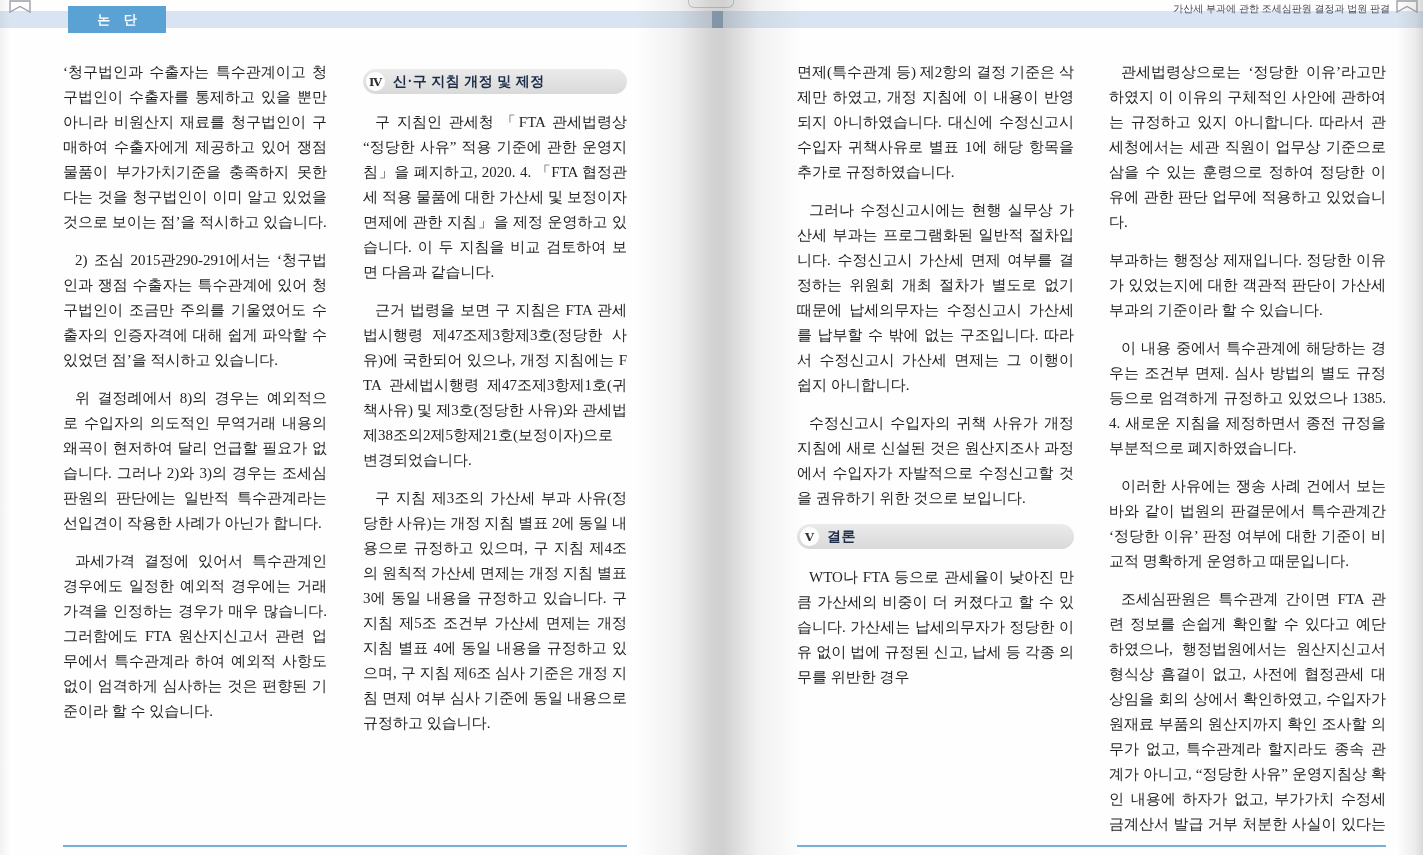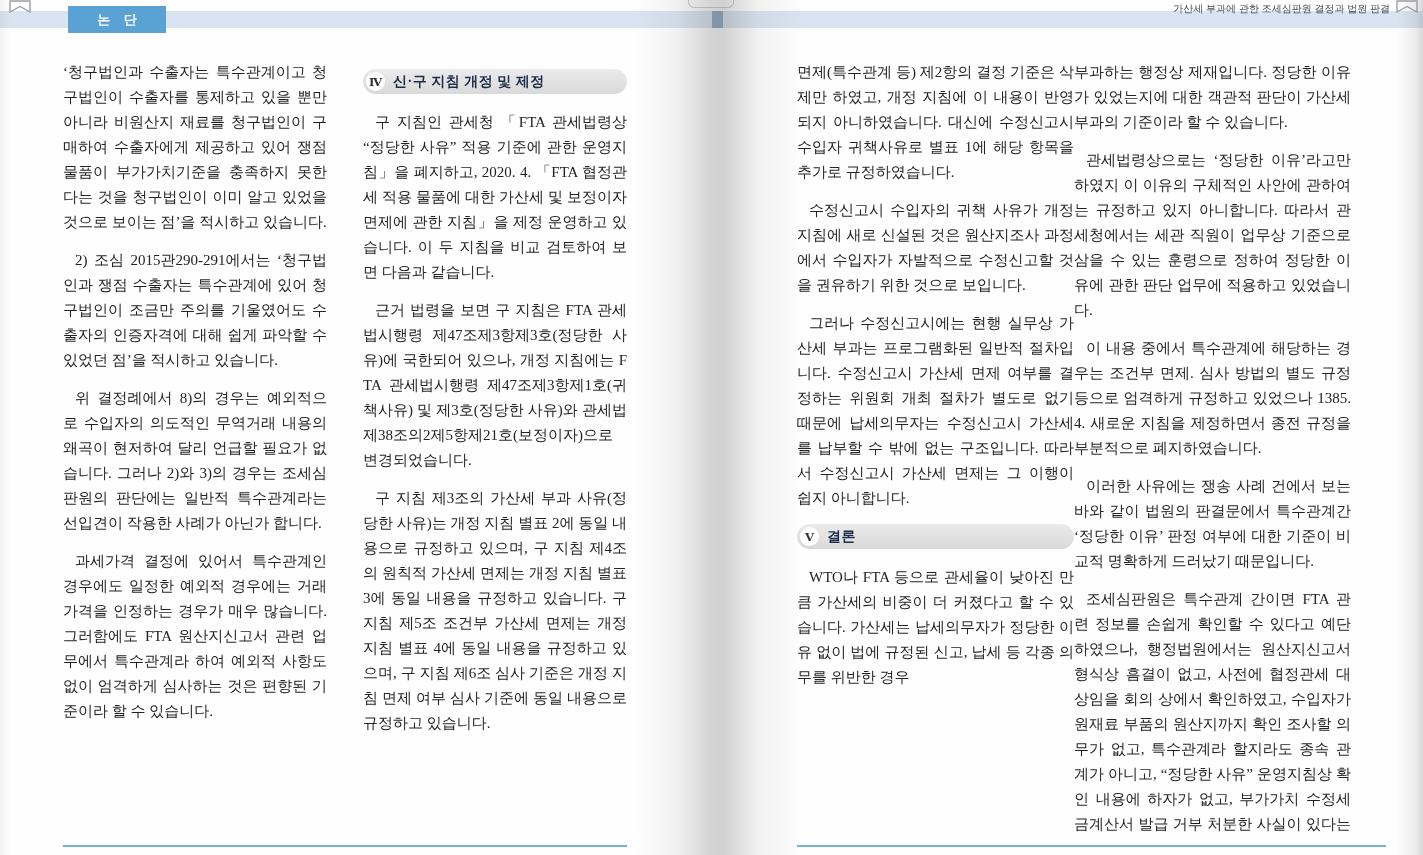--- a/index.html
+++ b/index.html
@@ -17,21 +17,21 @@
   .corner{position:absolute;top:0;}
   .corner.l{left:8px;} .corner.r{right:4px;}
   .top-tab{position:absolute;left:688px;top:0;width:46px;height:8px;background:#fff;
          border:1px solid #c9ccd1;border-top:none;border-radius:0 0 6px 6px;box-sizing:border-box;}
   
   .page{position:absolute;top:0;height:855px;}
   .page.left{left:0;width:711px;}
   .page.right{left:712px;width:711px;}
   .cols{position:absolute;top:60px;display:flex;}
   .page.left .cols{left:63px;gap:36px;}
-  .page.right .cols{left:85px;align-items:center;}
+  .page.right .cols{left:85px;gap:35px;align-items:center;}
   .page.left .col{width:264px;}
   .page.right .col{width:277px;}
   .col{height:780px;overflow:hidden;}
   .para{margin:0 0 13px 0;font-size:15px;line-height:25px;color:#232323;
         text-align:justify;word-break:break-all;text-indent:12px;}
   .para.cont{text-indent:0;}
   
   .pill{height:25px;border-radius:13px;background:linear-gradient(#ebebeb,#d9d9d9);
         display:flex;align-items:center;margin:9px 0 16px 0;padding-left:3px;box-sizing:border-box;}
   .pill-num{width:19px;height:19px;border-radius:50%;background:#ffffff;color:#333;
@@ -90,33 +90,33 @@
 
       </div>
     </div>
     <div class="footrule"></div>
   </div>
 
   <div class="page right">
     <div class="cols">
       <div class="col">
         <p class="para cont">면제(특수관계 등) 제2항의 결정 기준은 삭제만 하였고, 개정 지침에 이 내용이 반영되지 아니하였습니다. 대신에 수정신고시 수입자 귀책사유로 별표 1에 해당 항목을 추가로 규정하였습니다.</p>
+        <p class="para">그러나 수정신고시에는 현행 실무상 가산세 부과는 프로그램화된 일반적 절차입니다. 수정신고시 가산세 면제 여부를 결정하는 위원회 개최 절차가 별도로 없기 때문에 납세의무자는 수정신고시 가산세를 납부할 수 밖에 없는 구조입니다. 따라서 수정신고시 가산세 면제는 그 이행이 쉽지 아니합니다.</p>
         <p class="para">수정신고시 수입자의 귀책 사유가 개정 지침에 새로 신설된 것은 원산지조사 과정에서 수입자가 자발적으로 수정신고할 것을 권유하기 위한 것으로 보입니다.</p>
-        <p class="para">그러나 수정신고시에는 현행 실무상 가산세 부과는 프로그램화된 일반적 절차입니다. 수정신고시 가산세 면제 여부를 결정하는 위원회 개최 절차가 별도로 없기 때문에 납세의무자는 수정신고시 가산세를 납부할 수 밖에 없는 구조입니다. 따라서 수정신고시 가산세 면제는 그 이행이 쉽지 아니합니다.</p>
         <div class="pill">
           <span class="pill-num">Ⅴ</span>
           <span class="pill-title">결론</span>
         </div>
         <p class="para">WTO나 FTA 등으로 관세율이 낮아진 만큼 가산세의 비중이 더 커졌다고 할 수 있습니다. 가산세는 납세의무자가 정당한 이유 없이 법에 규정된 신고, 납세 등 각종 의무를 위반한 경우</p>
       </div>
       <div class="col">
+        <p class="para">관세법령상으로는 ‘정당한 이유’라고만 하였지 이 이유의 구체적인 사안에 관하여는 규정하고 있지 아니합니다. 따라서 관세청에서는 세관 직원이 업무상 기준으로 삼을 수 있는 훈령으로 정하여 정당한 이유에 관한 판단 업무에 적용하고 있었습니다.</p>
         <p class="para cont">부과하는 행정상 제재입니다. 정당한 이유가 있었는지에 대한 객관적 판단이 가산세 부과의 기준이라 할 수 있습니다.</p>
-        <p class="para">관세법령상으로는 ‘정당한 이유’라고만 하였지 이 이유의 구체적인 사안에 관하여는 규정하고 있지 아니합니다. 따라서 관세청에서는 세관 직원이 업무상 기준으로 삼을 수 있는 훈령으로 정하여 정당한 이유에 관한 판단 업무에 적용하고 있었습니다.</p>
         <p class="para">이 내용 중에서 특수관계에 해당하는 경우는 조건부 면제. 심사 방법의 별도 규정 등으로 엄격하게 규정하고 있었으나 1385.4. 새로운 지침을 제정하면서 종전 규정을 부분적으로 폐지하였습니다.</p>
-        <p class="para">이러한 사유에는 쟁송 사례 건에서 보는 바와 같이 법원의 판결문에서 특수관계간 ‘정당한 이유’ 판정 여부에 대한 기준이 비교적 명확하게 드러났기 때문입니다.</p>
+        <p class="para">이러한 사유에는 쟁송 사례 건에서 보는 바와 같이 법원의 판결문에서 특수관계간 ‘정당한 이유’ 판정 여부에 대한 기준이 비교적 명확하게 운영하고 때문입니다.</p>
         <p class="para">조세심판원은 특수관계 간이면 FTA 관련 정보를 손쉽게 확인할 수 있다고 예단하였으나, 행정법원에서는 원산지신고서 형식상 흠결이 없고, 사전에 협정관세 대상임을 회의 상에서 확인하였고, 수입자가 원재료 부품의 원산지까지 확인 조사할 의무가 없고, 특수관계라 할지라도 종속 관계가 아니고, “정당한 사유” 운영지침상 확인 내용에 하자가 없고, 부가가치 수정세금계산서 발급 거부 처분한 사실이 있다는 점을 들어서 가산세 부과처분을 취소하여야 한다고 판결하였습니다.</p>
       </div>
     </div>
     <div class="footrule"></div>
   </div>
 
   <div class="gutter"></div>
   <div class="edge-right"></div>
   <div class="edge-left"></div>
 </div>

